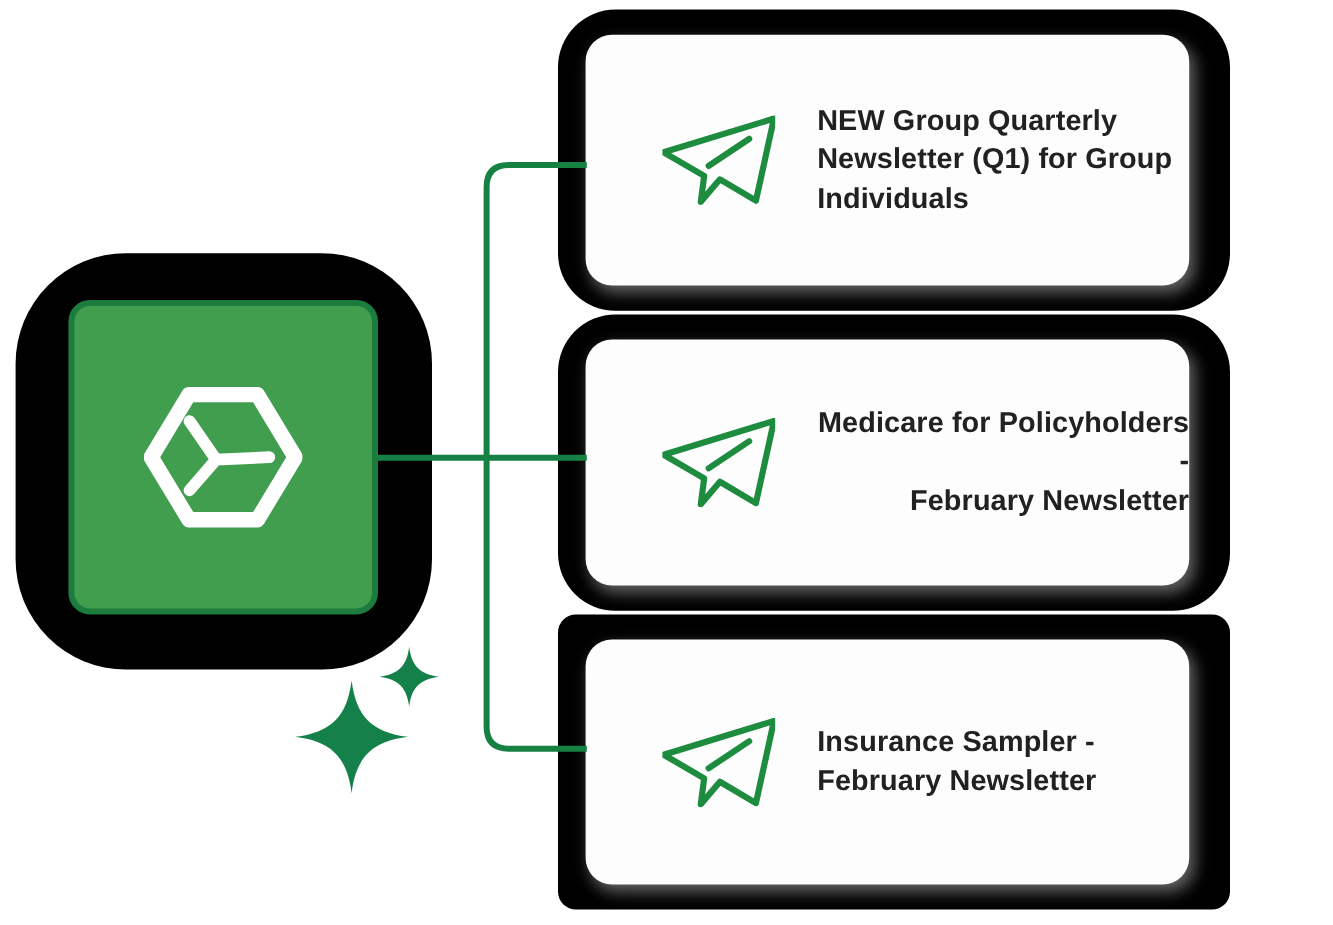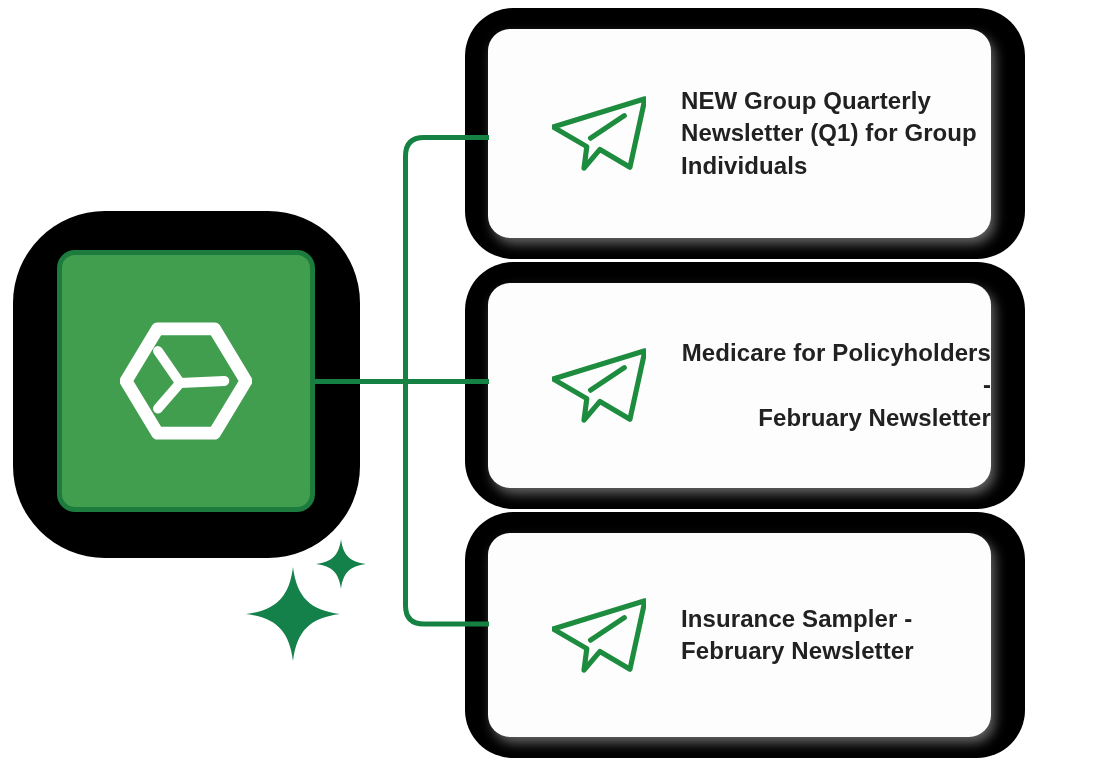--- a/index.html
+++ b/index.html
@@ -40,21 +40,21 @@
     z-index:5;pointer-events:none;
   }
   .connectors path{stroke:var(--connector);stroke-width:5;fill:none;}
   
   .card{
     position:absolute;left:465px;width:560px;
     background:var(--card_outline);border-radius:48px;
   }
   .card-1{top:8px;height:251px;}
   .card-2{top:262px;height:247px;text-align:right;}
-  .card-3{top:512px;height:246px;}
+  .card-3{top:512px;height:246px;border-radius:15px;}
   .card-inner{
     position:absolute;left:23px;right:34px;top:21px;bottom:21px;
     background:var(--card_bg);border-radius:22px;
     box-shadow:4px 6px 12px rgba(165,165,165,0.6);
     display:flex;align-items:center;padding-left:64px;box-sizing:border-box;
   }
   .plane-icon{flex-shrink:0;display:block;}
   .plane-icon path{stroke:var(--plane_icon);stroke-width:5.5;fill:none;
     stroke-linejoin:round;stroke-linecap:round;}
   .card-title{

